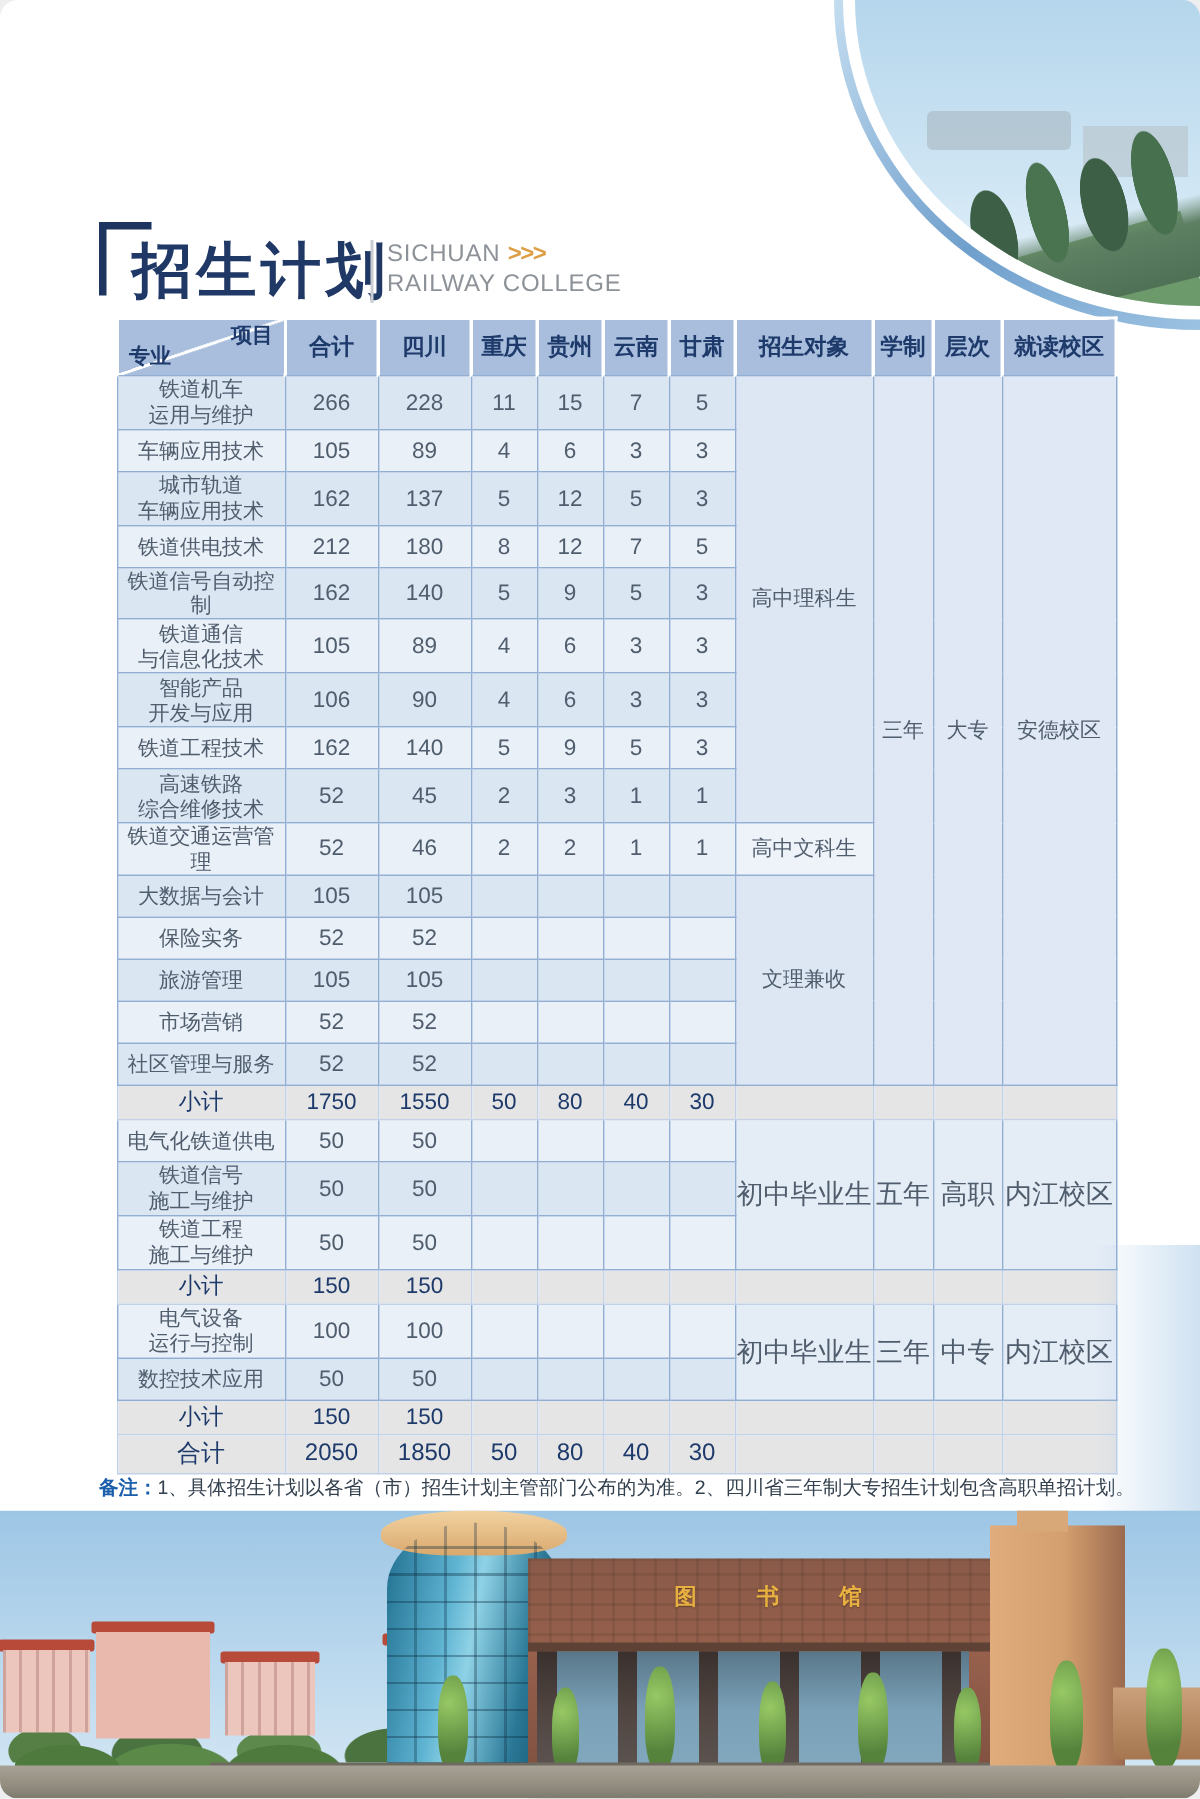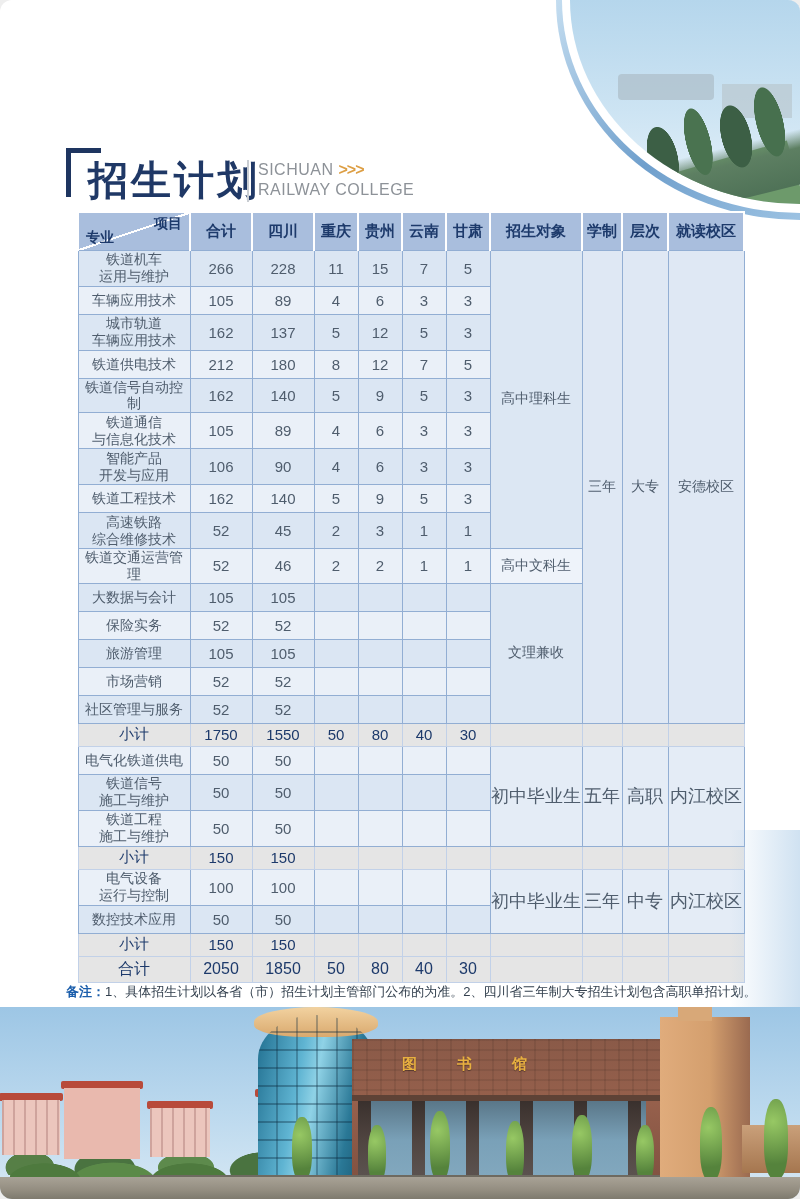--- a/index.html
+++ b/index.html
@@ -92,21 +92,21 @@
     border-radius:50% 50% 40% 40%;background:linear-gradient(180deg,#f2d2a0,#d9a96e);}
   .pb-cylinder::after{content:"";position:absolute;inset:0;border-radius:inherit;
     background:repeating-linear-gradient(180deg,transparent 0 16px,rgba(10,40,60,.35) 16px 18px),
                repeating-linear-gradient(90deg,transparent 0 18px,rgba(10,40,60,.3) 18px 20px);}
   .pb-main{position:absolute;left:352px;top:32px;width:358px;height:160px;
     background:linear-gradient(180deg,#8a5a48 0%,#96604c 40%,#7c4e3e 100%);}
   .pb-band{position:absolute;left:0;top:0;width:100%;height:56px;
     background:linear-gradient(180deg,#7e4a3c,#8f5a46);
     background-image:repeating-linear-gradient(90deg,rgba(0,0,0,.08) 0 2px,transparent 2px 14px),
                      repeating-linear-gradient(180deg,rgba(0,0,0,.08) 0 2px,transparent 2px 10px);}
-  .pb-sign{position:absolute;left:50px;top:16px;width:260px;text-align:left;
+  .pb-sign{position:absolute;left:50px;top:16px;width:260px;text-align:center;
     color:#e8b040;font-size:15px;font-weight:700;letter-spacing:40px;text-shadow:0 1px 1px rgba(0,0,0,.35);}
   .pb-colonnade{position:absolute;left:6px;top:62px;right:64px;bottom:0;
     background:repeating-linear-gradient(90deg,#4e3a30 0 13px,#7fa6bc 13px 54px);}
   .pb-colonnade::after{content:"";position:absolute;inset:0;
     background:linear-gradient(180deg,rgba(20,30,40,.35),rgba(90,130,160,.15) 40%,rgba(160,190,210,.25));}
   .pb-ledge{position:absolute;left:0;top:56px;width:100%;height:6px;background:#5e4236;}
   .pb-tower{position:absolute;left:660px;top:10px;width:90px;height:182px;
     background:linear-gradient(90deg,#e0ac7c 0%,#d49f6e 55%,#9a6a50 100%);}
   .pb-tower::before{content:"";position:absolute;left:18px;top:-10px;width:34px;height:14px;background:#d8a878;}
   .pb-wing{position:absolute;left:742px;top:118px;width:58px;height:48px;

